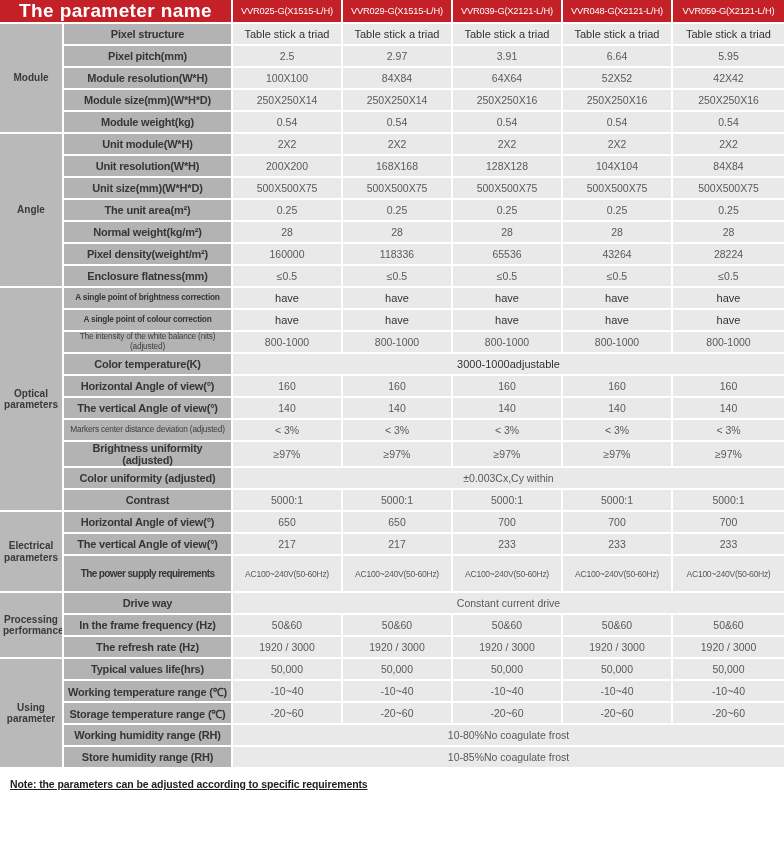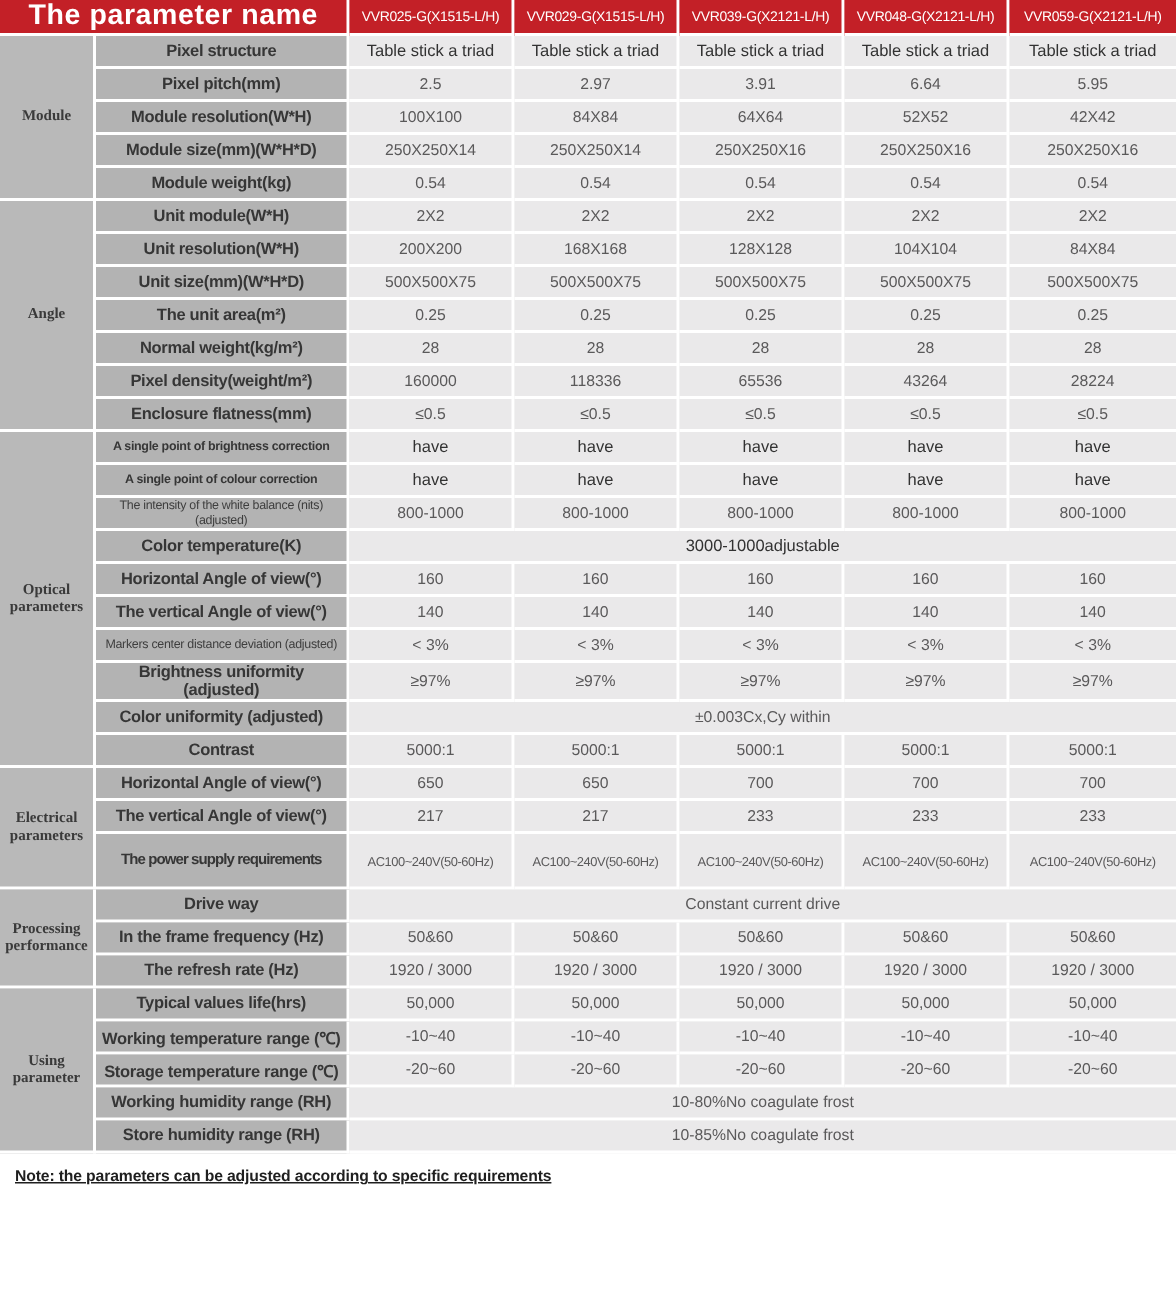--- a/index.html
+++ b/index.html
@@ -4,21 +4,21 @@
 <style>
   html,body{margin:0;padding:0;background:#ffffff;}
   body{width:784px;height:859px;font-family:"Liberation Sans",sans-serif;-webkit-font-smoothing:antialiased;}
   table#spec-table{border-collapse:separate;border-spacing:0;table-layout:fixed;width:784px;}
   td{padding:0 2px;height:22px;text-align:center;vertical-align:middle;overflow:hidden;
      border-right:2px solid #fff;border-bottom:2px solid #fff;box-sizing:border-box;}
   td:last-child{border-right:none;}
   .red-head{background:#c32027;color:#ffffff;}
   .title{font-size:19px;font-weight:bold;letter-spacing:.4px;}
   .prod{font-size:9.3px;letter-spacing:-0.2px;}
-  .cat{background:#b9b9b9;font-weight:bold;font-size:10px;color:#3a3a3a;line-height:1.15;padding:0 3px;font-family:Liberation Serif, serif;}
+  .cat{background:#b9b9b9;font-weight:bold;font-size:10px;color:#3a3a3a;line-height:1.15;padding:0 3px;}
   .lbl{background:#b3b3b3;font-weight:bold;font-size:11px;color:#363636;letter-spacing:-0.2px;}
   .lbl.sm-b{font-size:8.3px;line-height:1.2;margin-left:28px;}
   .lbl.sm{font-size:8.3px;font-weight:normal;color:#3e3e3e;line-height:1.2;}
   .lbl.cond{font-size:10px;letter-spacing:-0.6px;padding:12px;}
   .val{background:#eae9ea;font-size:10.5px;color:#5a595a;}
   .val.bold{font-weight:normal;color:#323232;font-size:11px;}
   .val.sm{font-size:8.6px;letter-spacing:-0.3px;padding:0;}
   #footer-note{font-weight:bold;font-size:10.5px;color:#1f1f1f;margin:9px 0 0 10px;letter-spacing:-0.1px;text-decoration:underline;}
 </style>
 </head>

